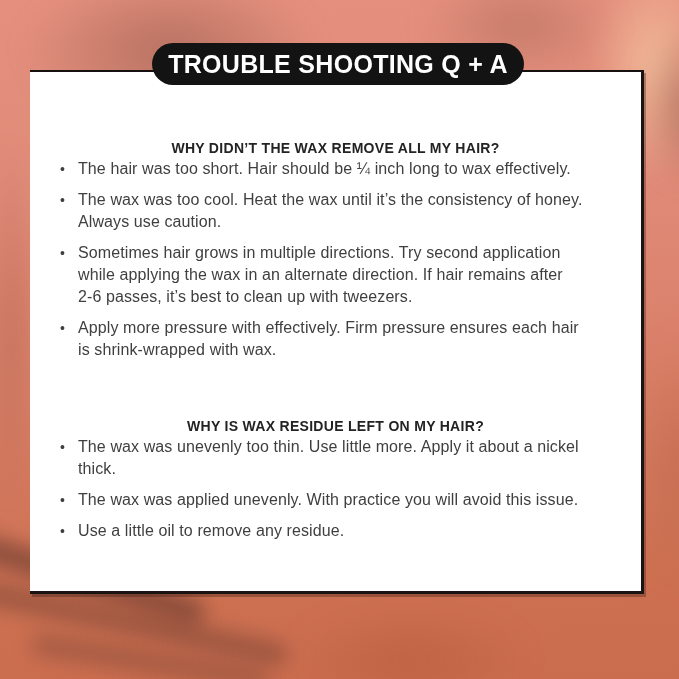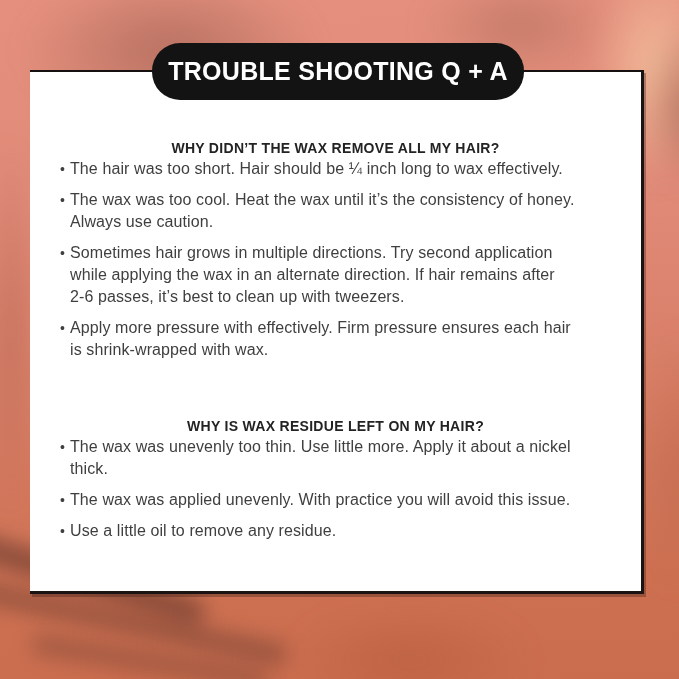--- a/index.html
+++ b/index.html
@@ -59,26 +59,26 @@
   ul.bullets{list-style:none;margin:0;padding:0;}
   .bullets-1{padding-top:18px;}
   .bullets-2{padding-top:16px;}
   li.bullet{
     display:flex;align-items:flex-start;
     margin:0 0 9px 0;
     font-size:16px;line-height:22px;color:#3f3f3f;
     letter-spacing:.1px;
   }
   .dot{flex:0 0 10px;width:10px;text-align:left;color:#3f3f3f;font-size:14px;line-height:22px;}
-  .bt{white-space:pre-line;}
+  .bt{white-space:pre-line;margin-left:8px;}
 
   
   .pill{
     position:absolute;left:152px;top:43px;
-    width:372px;height:57px;border-radius:28px;
+    width:372px;height:42px;border-radius:28px;
     background:#131313;
     display:flex;align-items:center;justify-content:center;
     z-index:5;
   }
   .pill span{
     color:#ffffff;font-size:25px;font-weight:800;letter-spacing:.3px;
     font-family:"Liberation Sans", sans-serif;
   }
 </style>
 </head>

